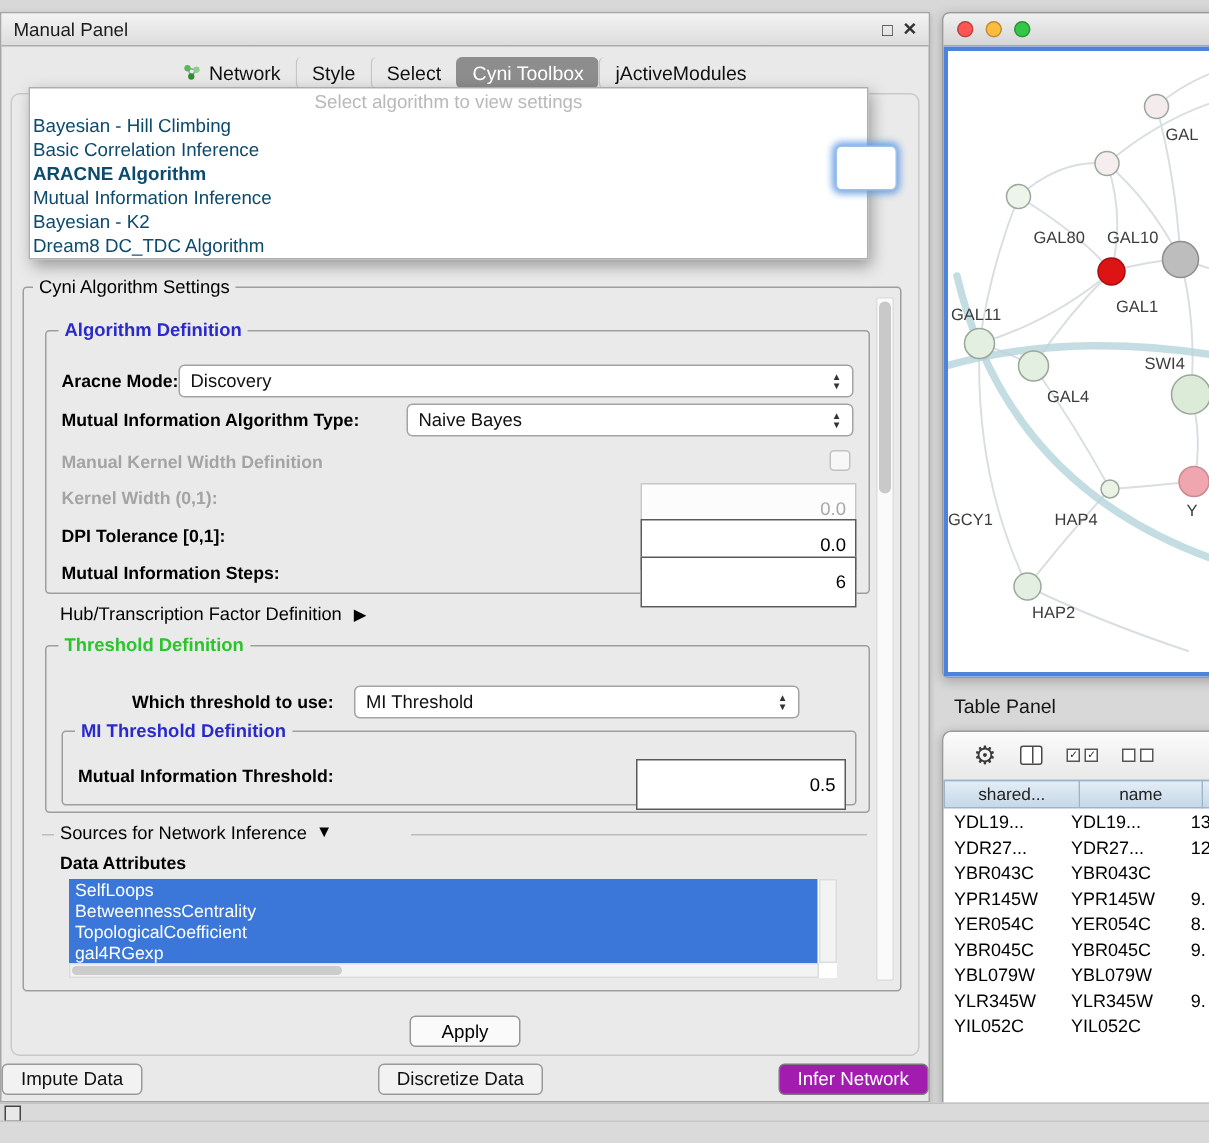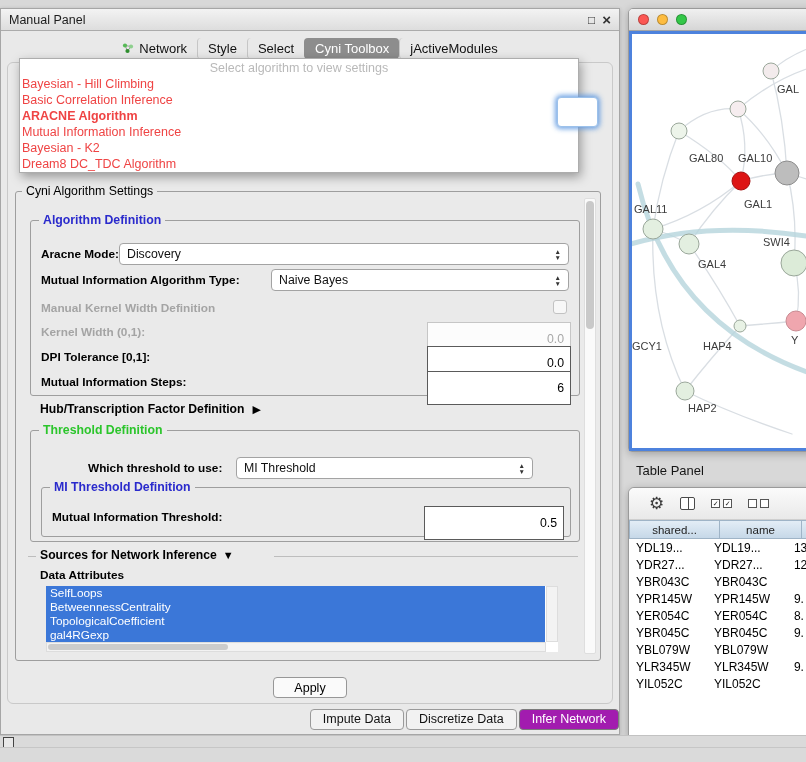--- a/index.html
+++ b/index.html
@@ -33,21 +33,21 @@
   .main-grp{left:14px;top:182px;width:586px;height:470px}
   .vscroll{position:absolute;right:4px;top:6px;bottom:6px;width:12px;background:#fafafa;border:1px solid #dedede;border-radius:2px}
   .vthumb{position:absolute;left:1px;top:2px;width:8px;height:128px;background:#c9c9c9;border-radius:4px}
 
   .alg-grp{left:14px;top:28px;width:550px;height:176px}
   .thr-grp{left:14px;top:238px;width:550px;height:112px}
   .mi-grp{left:10px;top:56px;width:530px;height:50px}
 
   .lbl{position:absolute;font-size:11.8px;font-weight:bold;color:#000;line-height:22px;white-space:nowrap}
   .lbl.dis{color:#a4a4a4}
-  .lbl-inline{font-size:12.2px;font-weight:bold;color:#000;white-space:nowrap}
+  .lbl-inline{font-size:12.2px;font-weight:normal;color:#000;white-space:nowrap}
 
   .combo{position:absolute;height:22px;background:#fff;border:1px solid #a3a3a3;border-radius:4px;display:flex;align-items:center;font-size:12.3px;padding:0 7px;color:#111}
   .spin{margin-left:auto;display:flex;flex-direction:column;align-items:center;gap:1px}
   .spin i{font-style:normal;font-size:6.5px;line-height:5px;color:#333}
 
   .fld{position:absolute;height:21px;background:#fff;border:1px solid #5a5a5a;font-size:12.3px;display:flex;align-items:center;justify-content:flex-end;padding:16px 6px;color:#000}
   .fld.dis{border-color:#c6c6c6;color:#a8a8a8;background:#fcfcfc}
   .chk{position:absolute;width:14px;height:14px;border:1px solid #c2c2c2;border-radius:3px;background:#f7f7f7}
 
   .hub-row{position:absolute;top:210px;left:24px;display:flex;align-items:center;gap:8px}
@@ -57,28 +57,28 @@
   .src-line.left{top:364px;left:12px;width:8px}
   .src-line.right{top:364px;left:258px;right:22px}
 
   .attr-list{position:absolute;left:30px;top:394px;width:512px;height:66px;background:#fff;overflow:hidden}
   .attr-item{height:14px;line-height:14px;font-size:11.8px;color:#fff;background:var(--sel);padding-left:4px;width:calc(100% - 13px);white-space:nowrap;overflow:hidden}
   .list-vsb{position:absolute;right:0;top:0;width:12px;height:56px;background:#f3f3f3;border:1px solid #ddd}
   .list-hsb{position:absolute;left:0;bottom:0;height:10px;width:calc(100% - 12px);background:#f3f3f3;border:1px solid #ddd}
   .list-hsb .ht{position:absolute;left:1px;top:1px;height:6px;width:180px;background:#ccc;border-radius:3px}
 
   .apply{position:absolute;top:668px;left:50%;transform:translateX(-50%);width:74px;height:21px;background:#fafafa;border:1px solid #979797;border-radius:4px;font-size:12.5px;line-height:18px;text-align:center;font-family:inherit;color:#000}
-  .btabs{position:absolute;top:700px;left:0;right:0;display:flex;justify-content:flex-end;gap:2px}
+  .btabs{position:absolute;top:700px;left:0;right:0;display:flex;justify-content:space-between;gap:2px}
   .btab{height:21px;padding:0 12px;background:#f2f2f2;border:1px solid #9a9a9a;border-radius:4px;font-size:12.5px;line-height:19px;color:#111;white-space:nowrap}
   .btab.sel{background:#a21caf;border-color:#7b7b7b;color:#fff}
 
   
   .dropdown{position:absolute;left:18px;top:49px;width:560px;height:115px;background:#fff;border:1px solid #adadad;box-shadow:2px 4px 10px rgba(0,0,0,.35);z-index:40;padding-top:2px}
   .dd-prompt{text-align:center;color:#b9b9b9;font-size:12.5px;height:15px;line-height:15px}
-  .dd-item{font-size:12.5px;height:16px;line-height:16px;padding-left:2px;color:#ef4444;white-space:nowrap}
+  .dd-item{font-size:12.5px;height:16px;line-height:16px;padding-left:2px;color:#0c4a6e;white-space:nowrap}
   .dd-item.bold{font-weight:bold}
   .focus-frag{position:absolute;left:556px;top:88px;width:41px;height:30px;background:#fff;border:1px solid #9cc1ea;border-radius:4px;box-shadow:0 0 5px 2px rgba(92,151,225,.85);z-index:45}
 
   
   .net-window{position:absolute;left:628px;top:8px;width:232px;height:444px;background:#e6e6e6;border:1px solid #9a9a9a;border-radius:5px 5px 4px 4px;box-shadow:0 2px 8px rgba(0,0,0,.25)}
   .net-titlebar{position:absolute;top:0;left:0;right:0;height:22px;background:linear-gradient(#f0f0f0,#d6d6d6);border-bottom:1px solid #a5a5a5;border-radius:4px 4px 0 0;display:flex;align-items:center;padding-left:9px;gap:8px}
   .tl{width:11px;height:11px;border-radius:50%;border:1px solid rgba(0,0,0,.25)}
   .net-frame{position:absolute;left:0;right:0;top:22px;bottom:0;border:3px solid var(--focus);background:#fff;overflow:hidden}
   .netsvg{display:block;width:226px;height:416px}
   .netsvg text{font-family:"Liberation Sans",sans-serif}

